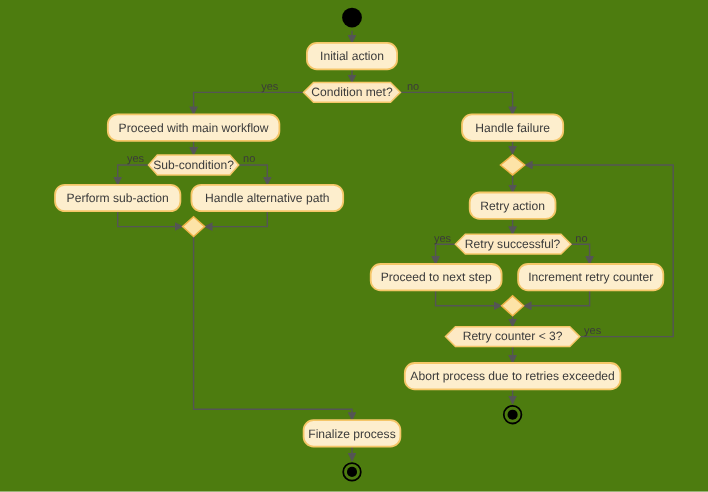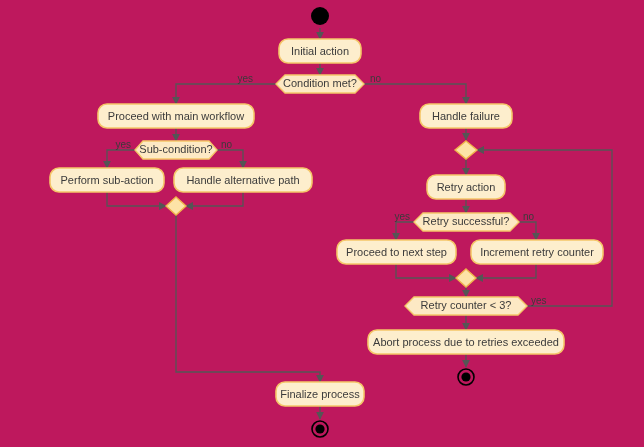--- a/index.html
+++ b/index.html
@@ -7,21 +7,21 @@
     padding: 0;
     background: #ffffff;
   }
   body {
     font-family: "Liberation Sans", sans-serif;
   }
   #diagram-root {
     position: relative;
     width: 644px;
     height: 447px;
-    background: #be185d;
+    background: #4d7c0f;
     overflow: hidden;
     text-align: center;
   }
   svg#activity-diagram {
     display: block;
     width: 644px;
     height: 447px;
   }
   .node-shape {
     fill: #fdeecd;

